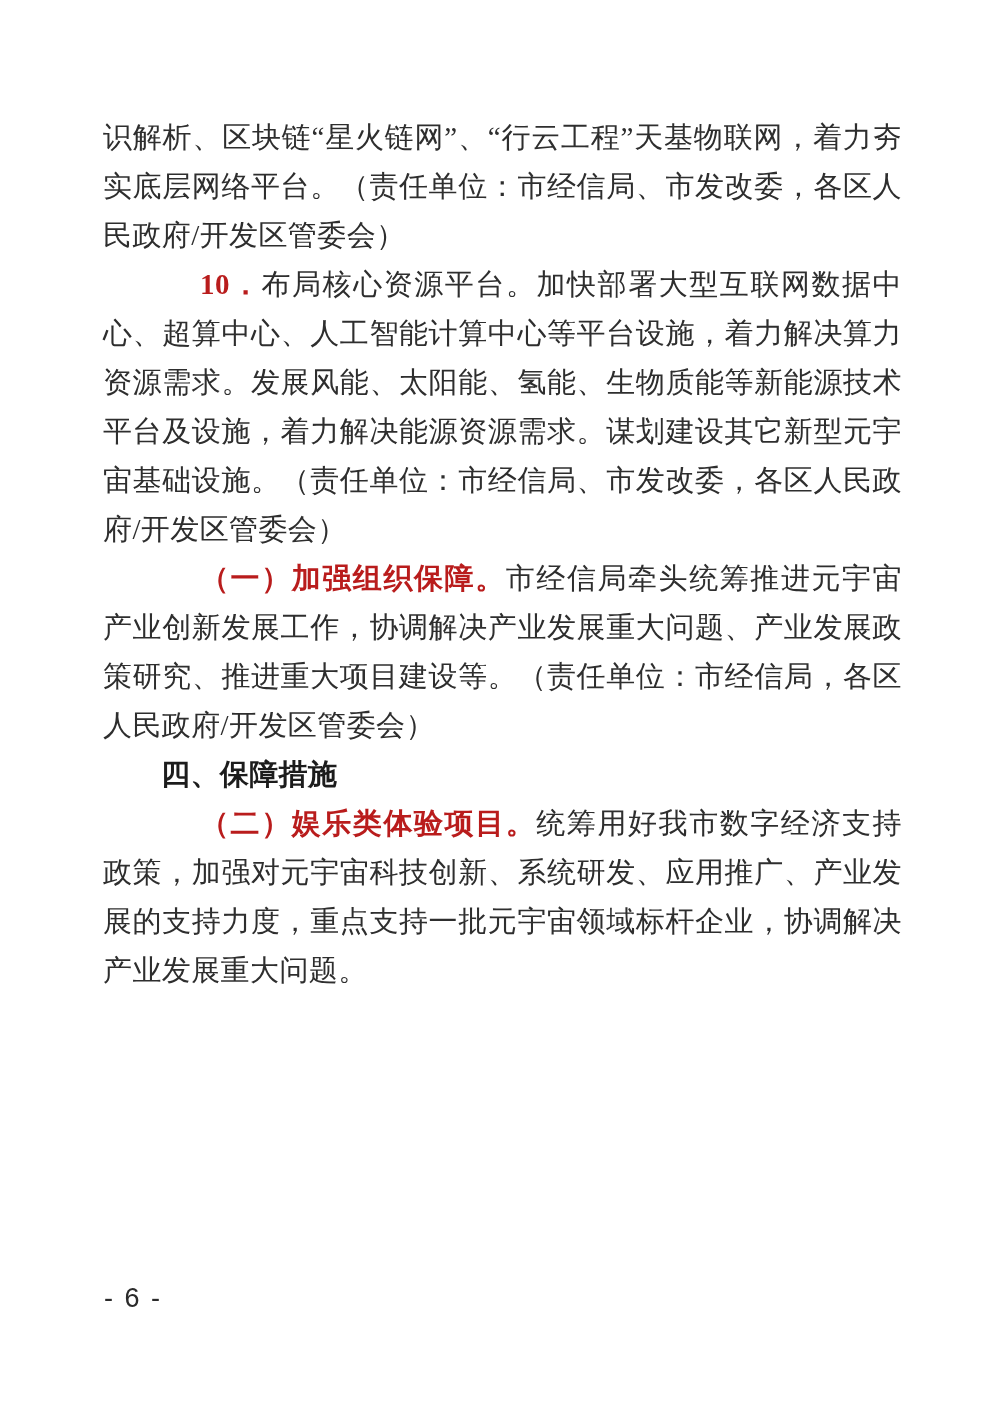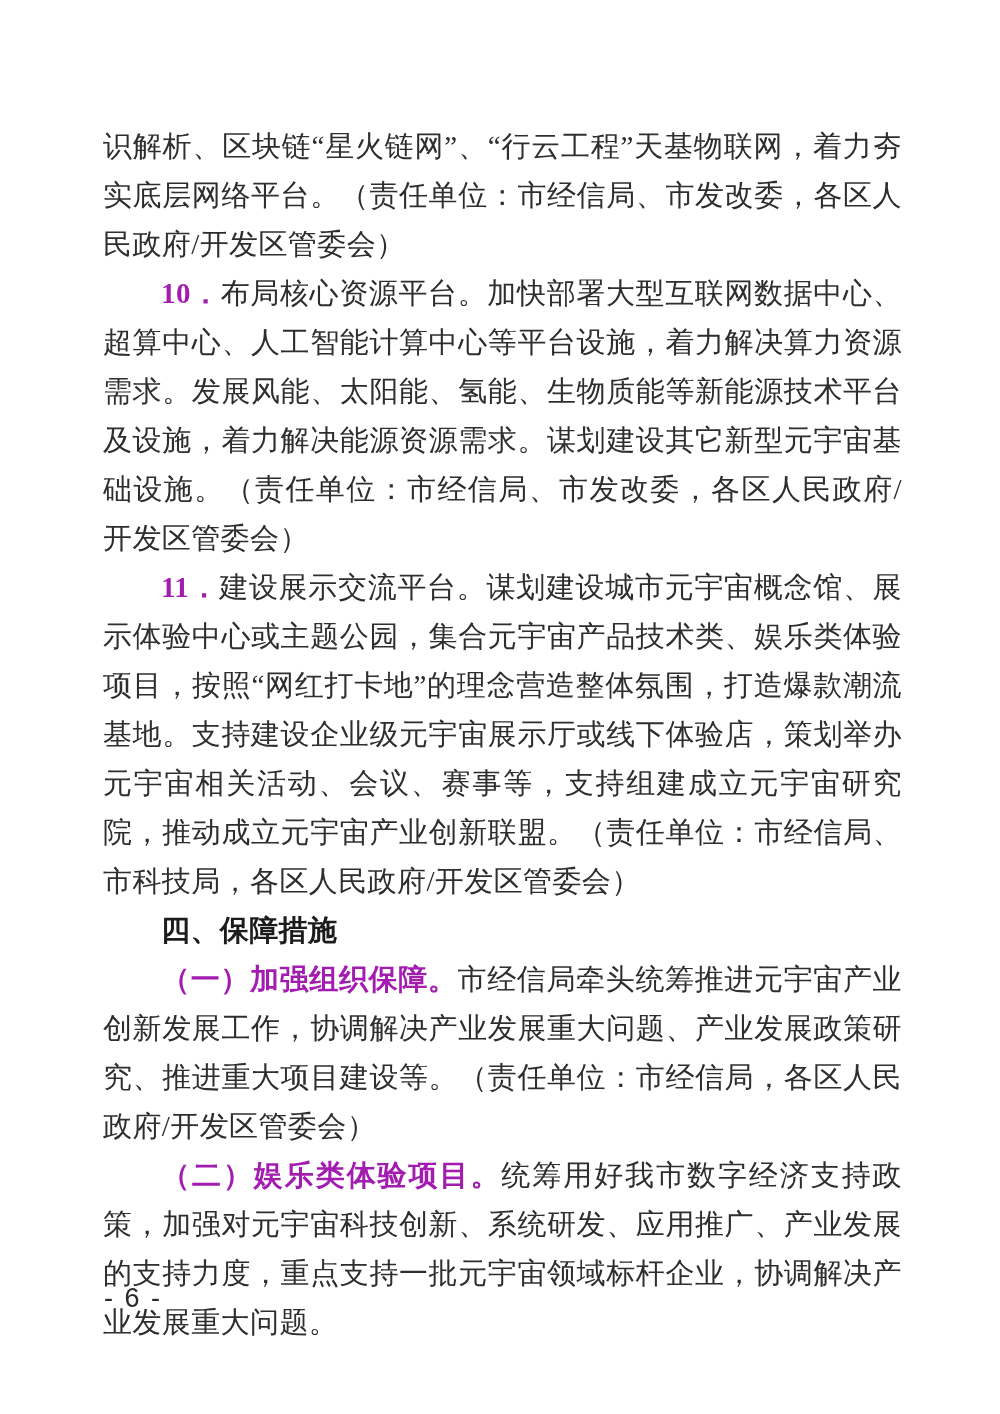--- a/index.html
+++ b/index.html
@@ -11,38 +11,39 @@
     position: relative;
     width: 1000px;
     height: 1414px;
     background: #ffffff;
     overflow: hidden;
     font-family: "Liberation Serif", "DejaVu Serif", serif;
     color: #2e2e2e;
   }
   .content {
     position: absolute;
-    top: 122px;
+    top: 113px;
     left: 103px;
     width: 799px;
   }
   .para {
     margin: 0;
     font-size: 29px;
     line-height: 49px;
     text-align: justify;
     letter-spacing: 0.4px;
     word-break: break-all;
   }
   .para.indent {
     text-indent: 2em;
   }
   .para .lead {
     font-weight: bold;
-    color: #a21caf;
+    color: #b91c1c;
+    margin-left: 39px;
   }
   .para.heading {
     font-weight: bold;
     color: #1c1c1c;
   }
   .footer {
     position: absolute;
     left: 104px;
     top: 1283px;
     font-family: "Liberation Sans", "DejaVu Sans", sans-serif;
@@ -54,24 +55,23 @@
 </head>
 <body>
 
 <div class="page">
   <div class="content">
 
     <p class="para"><span>识解析、区块链“星火链网”、“行云工程”天基物联网，着力夯实底层网络平台。（责任单位：市经信局、市发改委，各区人民政府/开发区管委会）</span></p>
 
     <p class="para indent"><span class="lead">10．</span><span>布局核心资源平台。加快部署大型互联网数据中心、超算中心、人工智能计算中心等平台设施，着力解决算力资源需求。发展风能、太阳能、氢能、生物质能等新能源技术平台及设施，着力解决能源资源需求。谋划建设其它新型元宇宙基础设施。（责任单位：市经信局、市发改委，各区人民政府/开发区管委会）</span></p>
 
-    <p class="para indent"><span class="lead">11．</span><span>建设展示交流平台。谋划建设城市元宇宙概念馆、展示体验中心或主题公园，集合元宇宙产品技术类、娱乐类体验项目，按照“网红打卡地”的理念营造整体氛围，打造爆款潮流基地。支持建设企业级元宇宙展示厅或线下体验店，策划举办元宇宙相关活动、会议、赛事等，支持组建成立元宇宙研究院，推动成立元宇宙产业创新联盟。（责任单位：市经信局、市科技局，各区人民政府/开发区管委会）</span></p>
+
+    <p class="para indent"><span class="lead">（一）加强组织保障。</span><span>市经信局牵头统筹推进元宇宙产业创新发展工作，协调解决产业发展重大问题、产业发展政策研究、推进重大项目建设等。（责任单位：市经信局，各区人民政府/开发区管委会）</span></p>
 
     <p class="para indent heading">四、保障措施</p>
-
-    <p class="para indent"><span class="lead">（一）加强组织保障。</span><span>市经信局牵头统筹推进元宇宙产业创新发展工作，协调解决产业发展重大问题、产业发展政策研究、推进重大项目建设等。（责任单位：市经信局，各区人民政府/开发区管委会）</span></p>
 
     <p class="para indent"><span class="lead">（二）娱乐类体验项目。</span><span>统筹用好我市数字经济支持政策，加强对元宇宙科技创新、系统研发、应用推广、产业发展的支持力度，重点支持一批元宇宙领域标杆企业，协调解决产业发展重大问题。</span></p>
 
   </div>
 
   <div class="footer">- 6 -</div>
 </div>
 
 </body></html>

